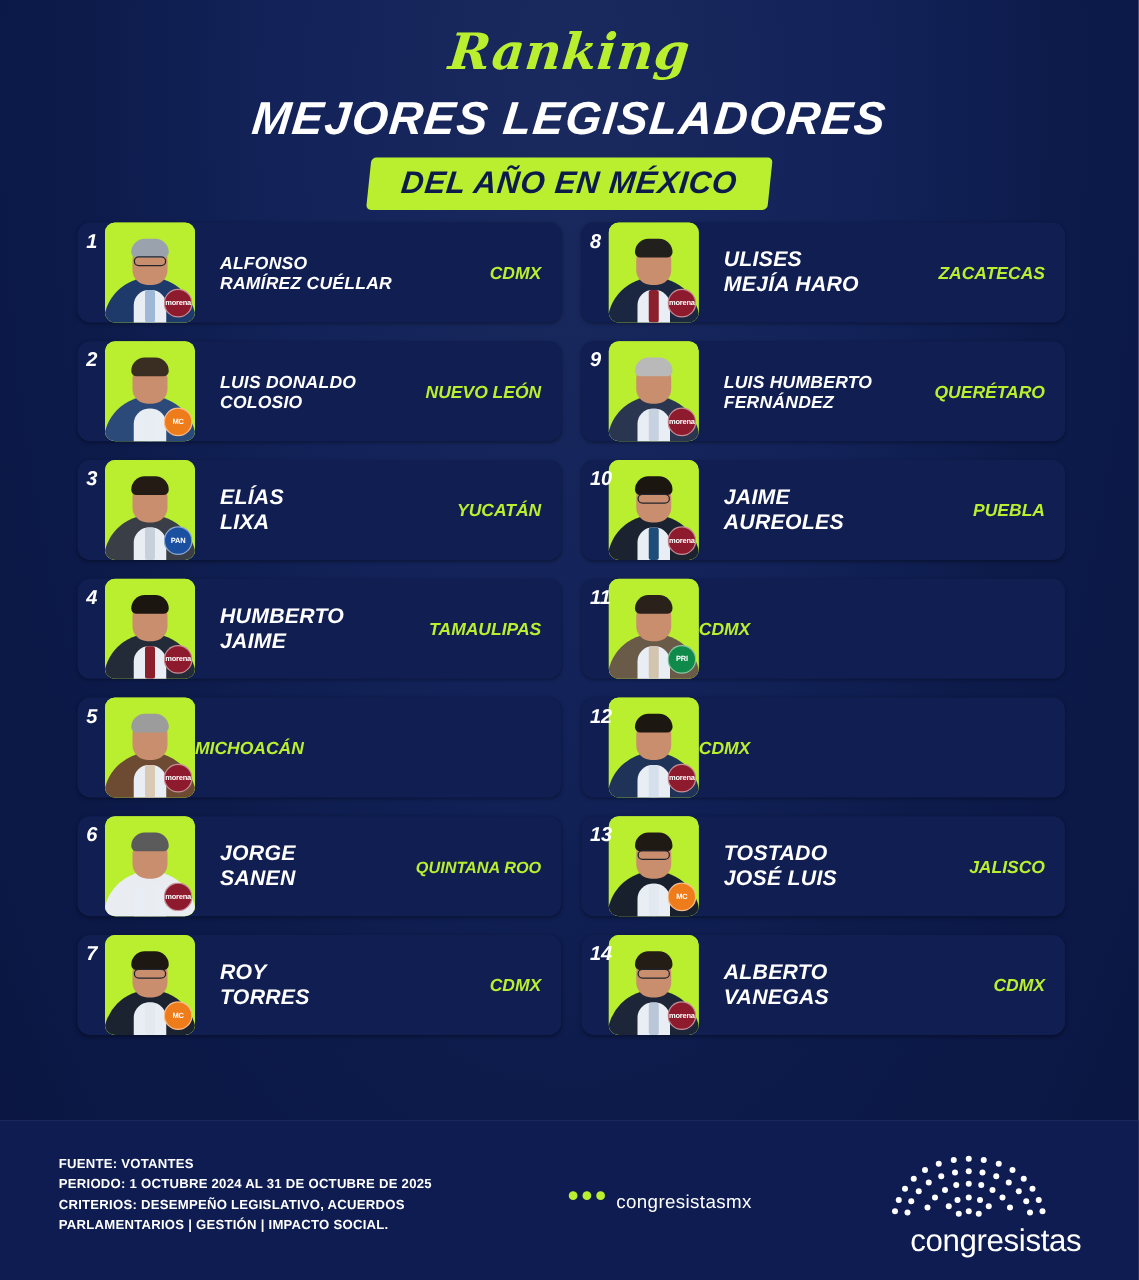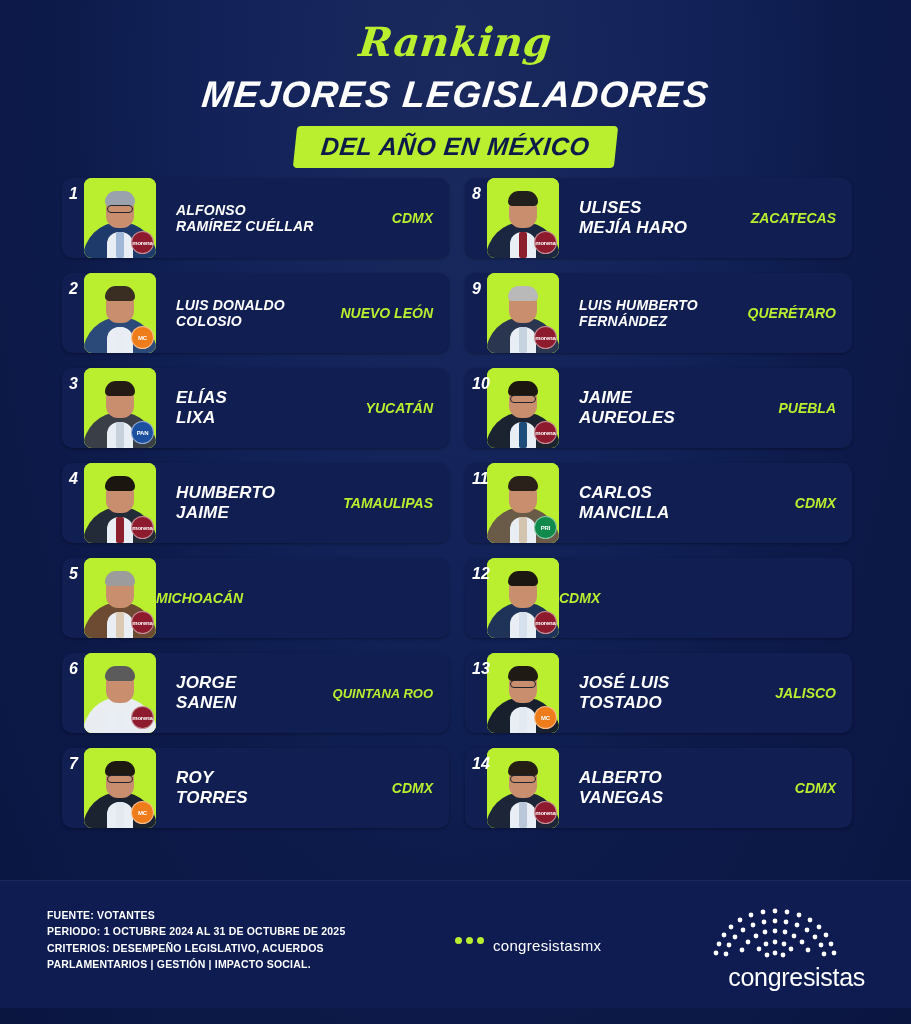--- a/index.html
+++ b/index.html
@@ -180,21 +180,21 @@
     font-style: italic;
     color: #b9ef2e;
     text-align: right;
     white-space: nowrap;
   }
   .state.sm { font-size: 13px; }
 
   
   .footer {
     position: absolute;
-    left: 0; bottom: 16px;
+    left: 0; bottom: 0;
     width: 911px; height: 128px;
     background: #0e1c52;
     border-top: 1px solid rgba(255,255,255,0.05);
   }
   .footer-text {
     position: absolute;
     left: 47px; top: 26px;
     font-size: 10.5px;
     font-weight: bold;
     line-height: 1.55;
@@ -413,24 +413,20 @@
         <div class="rank-badge">11</div>
         <div class="photo">
           <div class="bg"></div>
           <div class="suit" style="background:#6a5a48"></div>
           <div class="shirt"></div>
           <div class="tie" style="background:#d2c4ae"></div>
           <div class="head"></div>
           <div class="hair" style="background:#2a211a"></div>
           <div class="party-logo" style="background: rgb(15, 138, 74);">PRI</div>
         </div>
-        <div class="name">
-          <div>CARLOS</div>
-          <div>MANCILLA</div>
-        </div>
         <div class="state">CDMX</div>
       </div>
       <div class="card">
         <div class="rank-badge">12</div>
         <div class="photo">
           <div class="bg"></div>
           <div class="suit" style="background:#1f3358"></div>
           <div class="shirt"></div>
           <div class="tie" style="background:#d6e0ec"></div>
           <div class="head"></div>
@@ -445,22 +441,22 @@
           <div class="bg"></div>
           <div class="suit" style="background:#18202e"></div>
           <div class="shirt"></div>
           <div class="tie" style="background:#e3e9f0"></div>
           <div class="head"></div>
           <div class="hair" style="background:#201a14"></div>
           <div class="glasses"></div>
           <div class="party-logo" style="background: rgb(239, 124, 26);">MC</div>
         </div>
         <div class="name">
+          <div>TOSTADO</div>
           <div>JOSÉ LUIS</div>
-          <div>TOSTADO</div>
         </div>
         <div class="state">JALISCO</div>
       </div>
       <div class="card">
         <div class="rank-badge">14</div>
         <div class="photo">
           <div class="bg"></div>
           <div class="suit" style="background:#1c2638"></div>
           <div class="shirt"></div>
           <div class="tie" style="background:#b9c7d8"></div>

